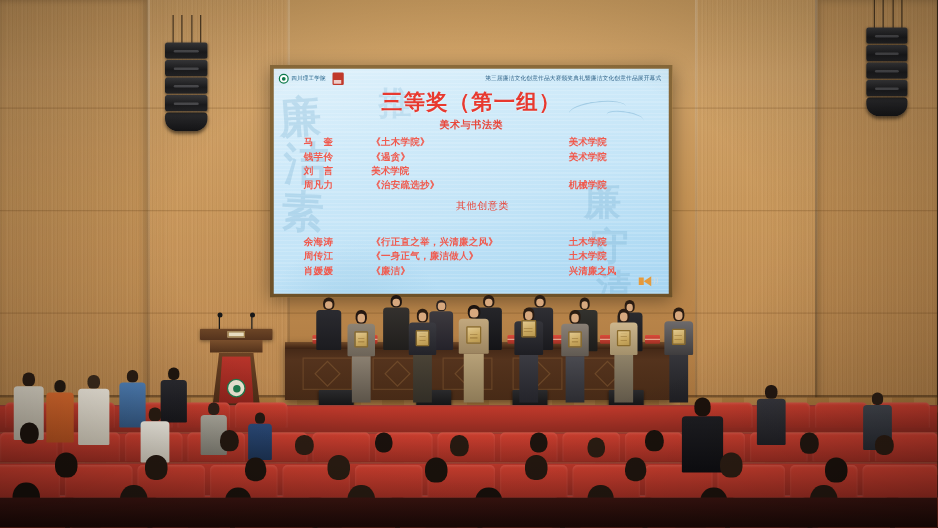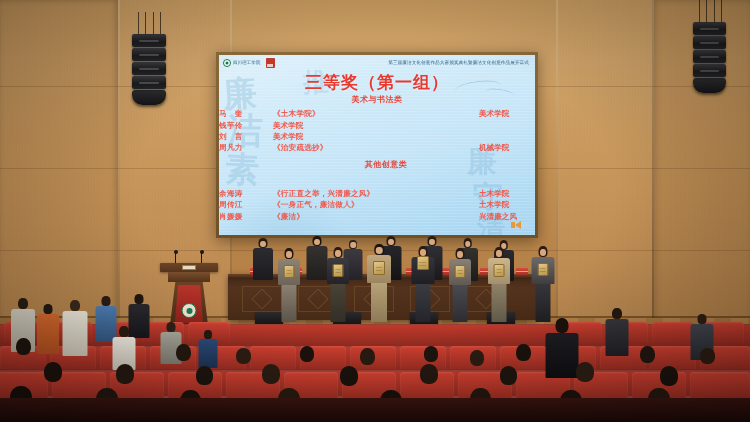--- a/index.html
+++ b/index.html
@@ -85,25 +85,25 @@
     height:2.5px; background:rgba(255,255,255,.75); }
   .slide-header-txt { margin-left:auto; font-size:4.6px; color:#2b5f84;
     white-space:nowrap; letter-spacing:.1px; padding-right:2px;
     font-family:"DejaVu Serif","Liberation Serif",serif; }
 
   .slide-body { position:relative; z-index:4; padding-top:17px; text-align:center; }
   .slide-title { font-size:17px; font-weight:700; color:#e8392f; letter-spacing:1px;
     text-shadow:0 1px 1px rgba(255,255,255,.5); line-height:1.25;
     font-family:"DejaVu Sans","Liberation Sans",sans-serif; }
   .slide-subtitle { font-size:8px; font-weight:700; color:#e8473b; margin-top:1px; letter-spacing:.5px; }
-  .section-head { font-size:8px; font-weight:700; color:#e8473b; margin:5px 0 18px; letter-spacing:.5px;padding-left:18px; }
+  .section-head { font-size:8px; font-weight:400; color:#e8473b; margin:5px 0 18px; letter-spacing:.5px;padding-left:18px; }
 
   .entry-list { display:block; margin-top:3px; }
   .entry-row { display:flex; align-items:flex-start; font-size:7.6px; font-weight:700;
-    color:#f05a4e; line-height:1.5; padding:0 0; }
+    color:#f05a4e; line-height:1.5; padding:0 24px; }
   .e-name  { width:54px; text-align:left;  letter-spacing:.3px; flex:none; }
   .e-work  { flex:1; text-align:left; letter-spacing:.2px; }
   .e-dept  { width:56px; text-align:left; flex:none; }
 
   .spk-icon { position:absolute; right:8px; bottom:6px; z-index:5;
     display:flex; align-items:center; }
   .spk-icon .body { width:0; height:0; border-top:4px solid transparent;
     border-bottom:4px solid transparent; border-right:6px solid #e59a3c; }
   .spk-icon .sq { width:4px; height:6px; background:#e59a3c; margin-left:-0.5px; }
   .spk-icon .wv { margin-left:1px; color:#d9d9d9; font-size:6px; line-height:1; }
@@ -264,20 +264,21 @@
         <div class="slide-subtitle">美术与书法类</div>
 
         <div class="entry-list">
           <div class="entry-row">
             <span class="e-name">马　奎</span>
             <span class="e-work">《土木学院》</span>
             <span class="e-dept">美术学院</span>
           </div>
           <div class="entry-row">
             <span class="e-name">钱芋伶</span>
+            <span class="e-work">《遏贪》</span>
             <span class="e-dept">美术学院</span>
           </div>
           <div class="entry-row">
             <span class="e-name">刘　言</span>
             <span class="e-dept">美术学院</span>
           </div>
           <div class="entry-row">
             <span class="e-name">周凡力</span>
             <span class="e-work">《治安疏选抄》</span>
             <span class="e-dept">机械学院</span>

